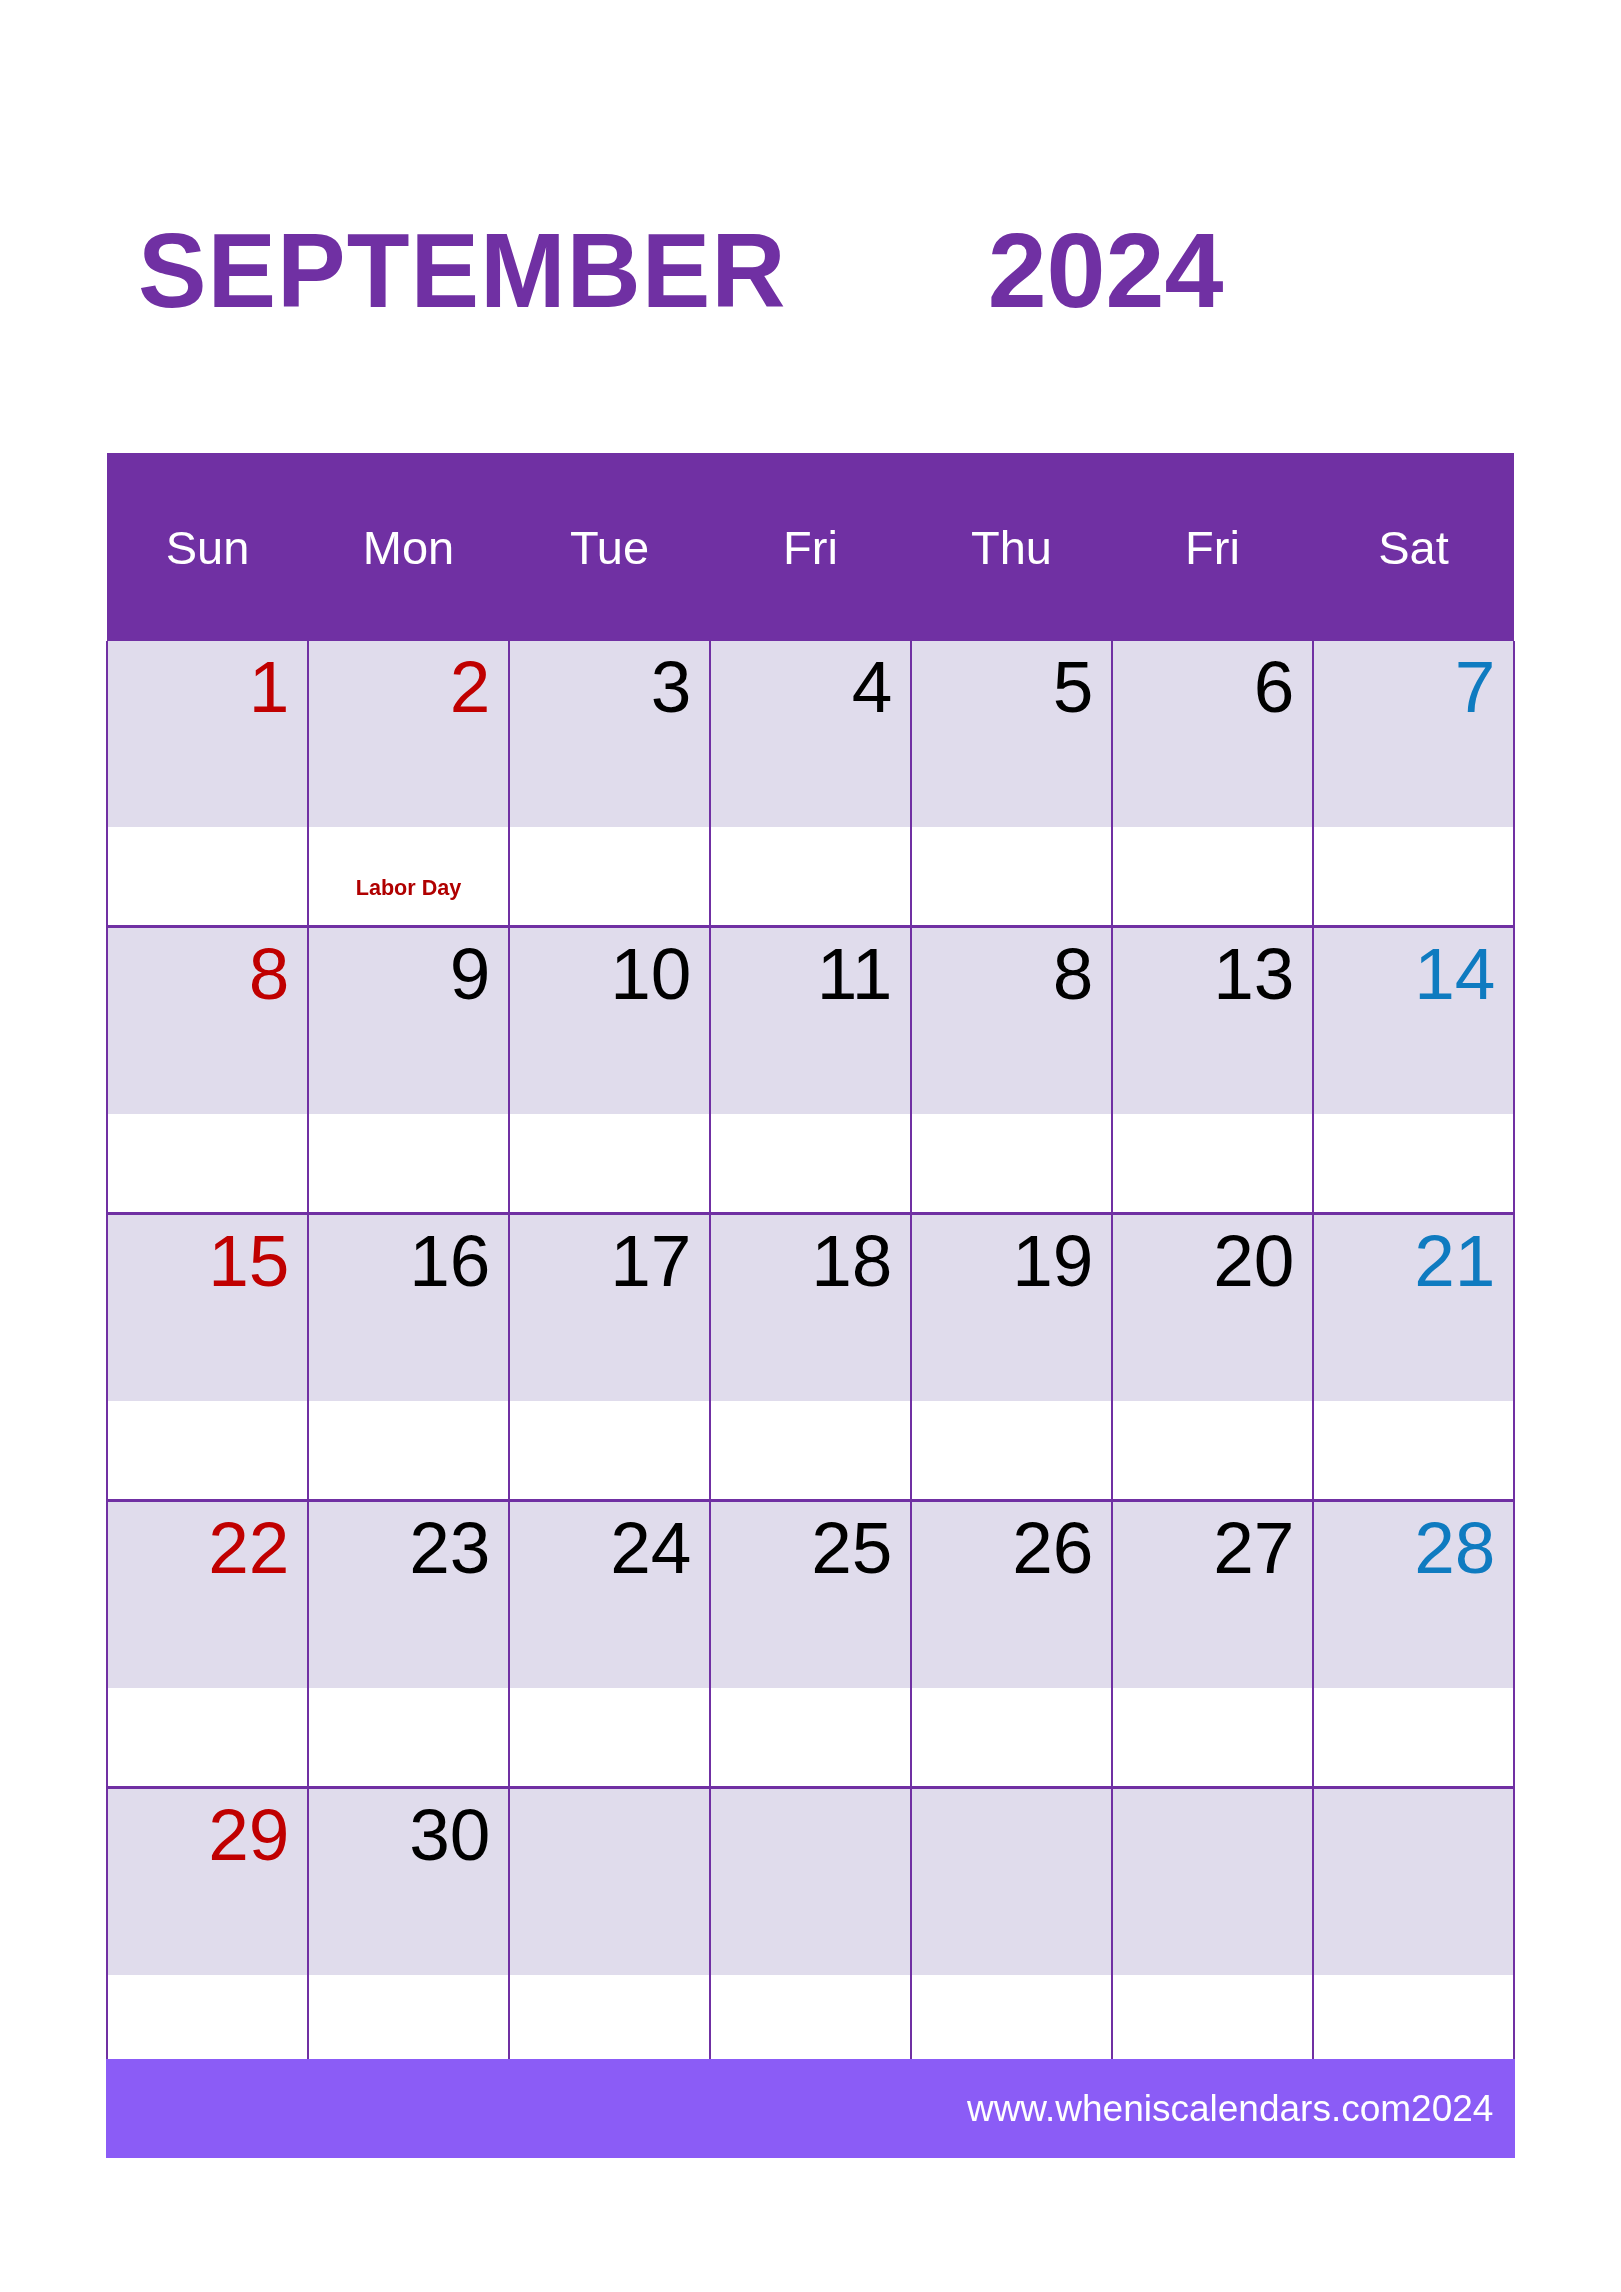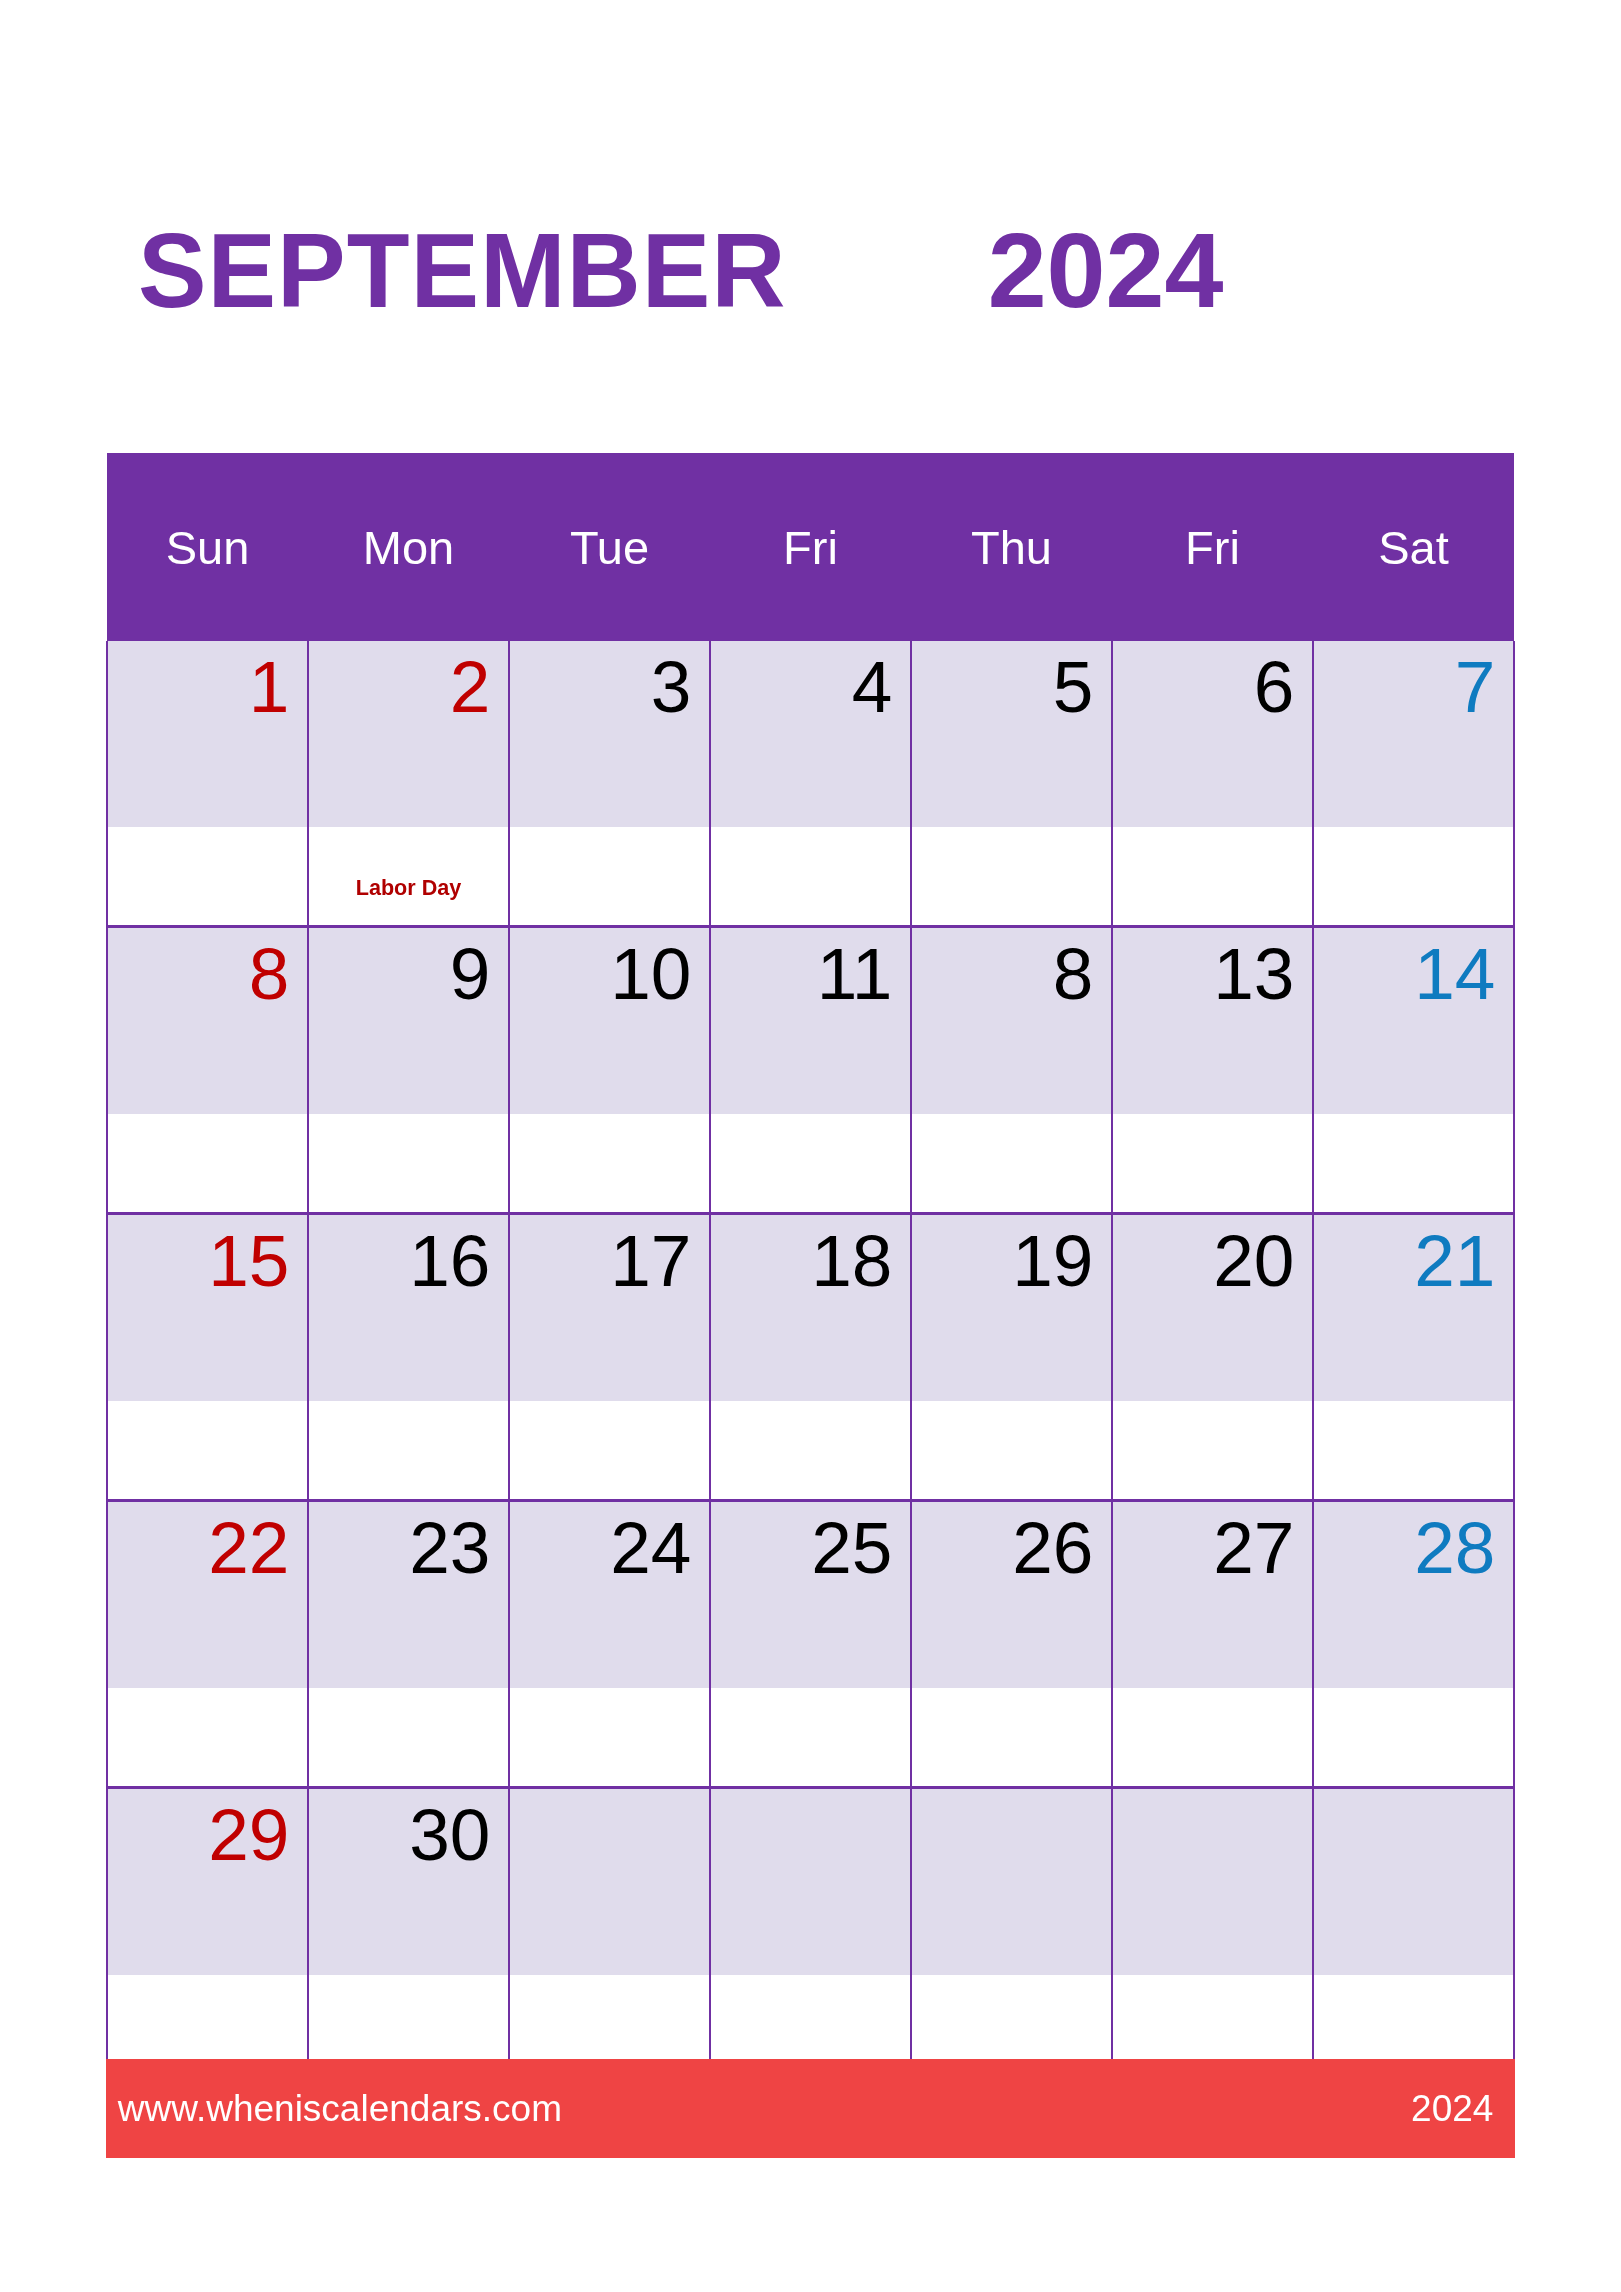--- a/index.html
+++ b/index.html
@@ -129,24 +129,24 @@
     display: inline-block;
   }
 
   
   .footer {
     position: absolute;
     left: 106px;
     top: 2059px;
     width: 1409px;
     height: 99px;
-    background: #ef4444;
+    background: #8b5cf6;
     display: flex;
     align-items: center;
-    justify-content: space-between;
+    justify-content: flex-end;
     box-sizing: border-box;
     padding: 0 21.6px 0 11.8px;
   }
   .footer-url, .footer-year {
     font-family: "Liberation Sans Narrow", "Liberation Sans", sans-serif;
     font-size: 37px;
     color: #ffffff;
     line-height: 1;
     white-space: nowrap;
   }

